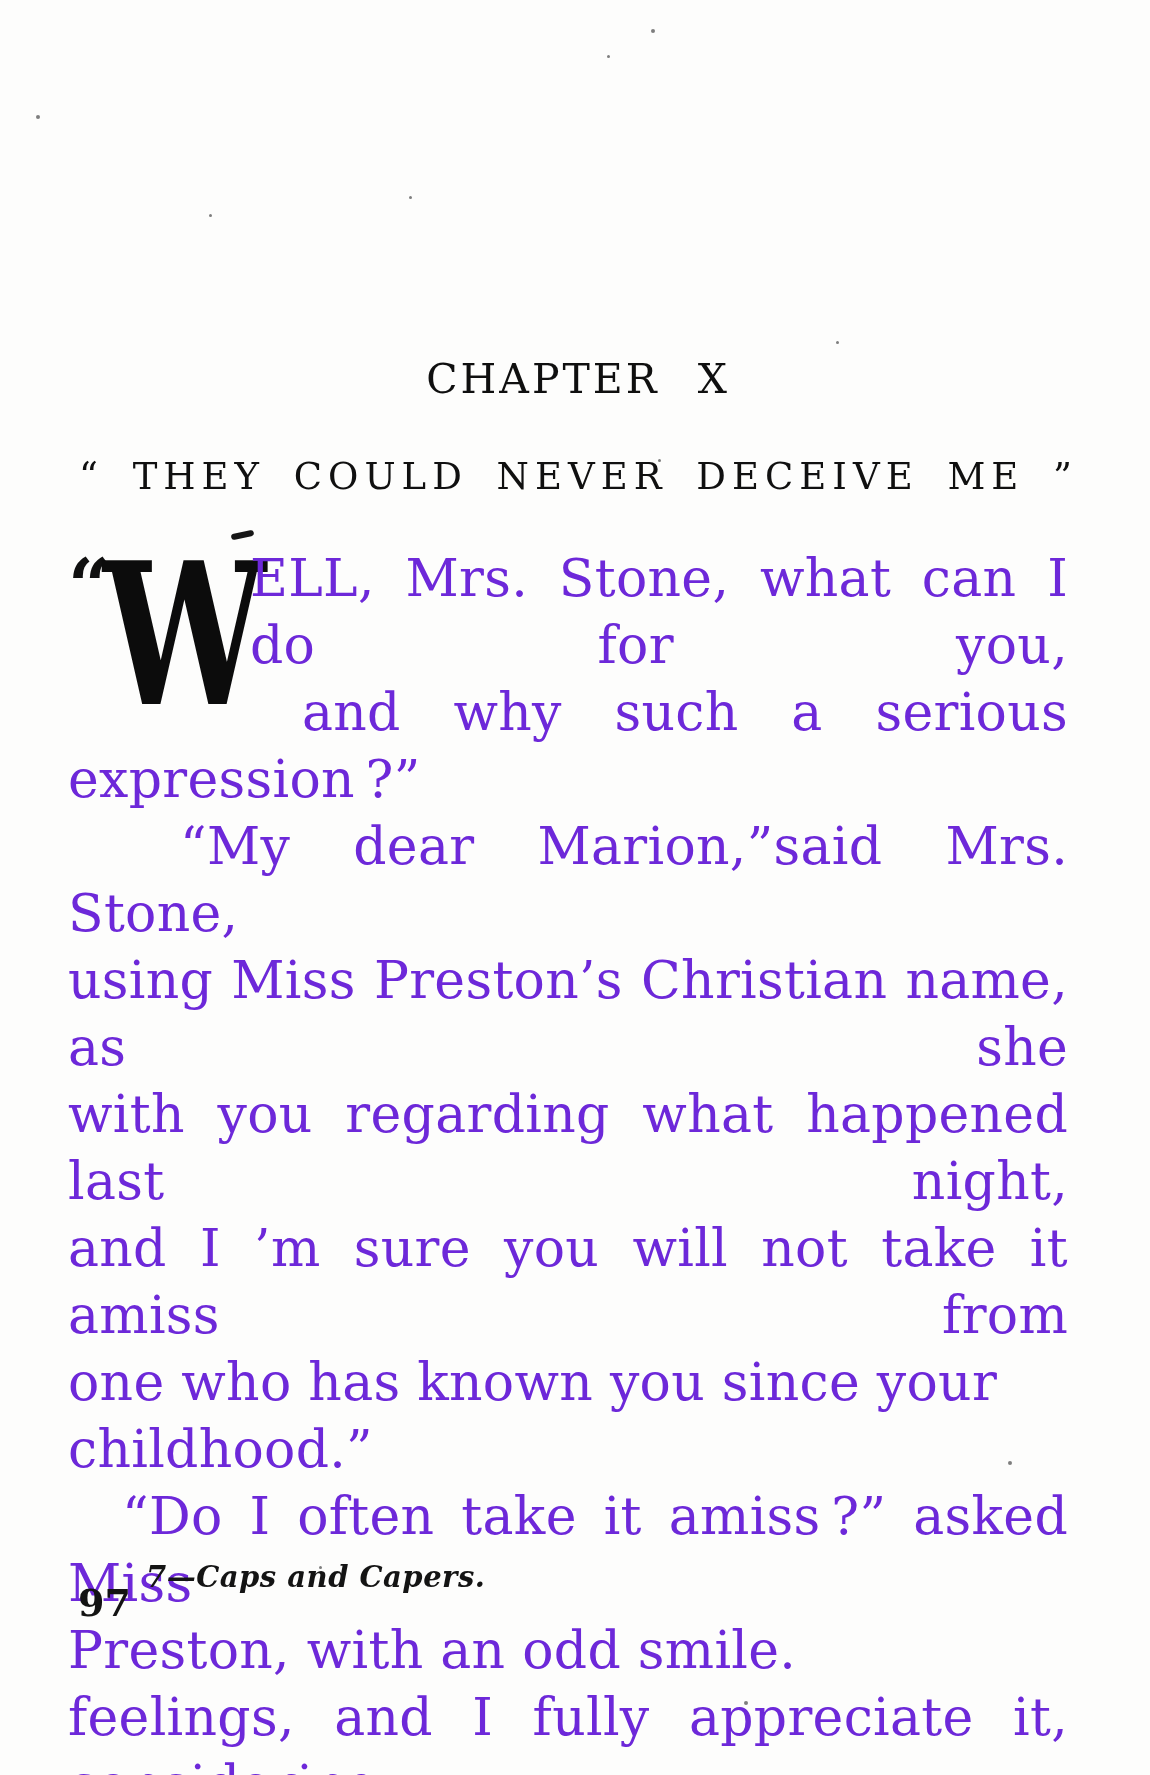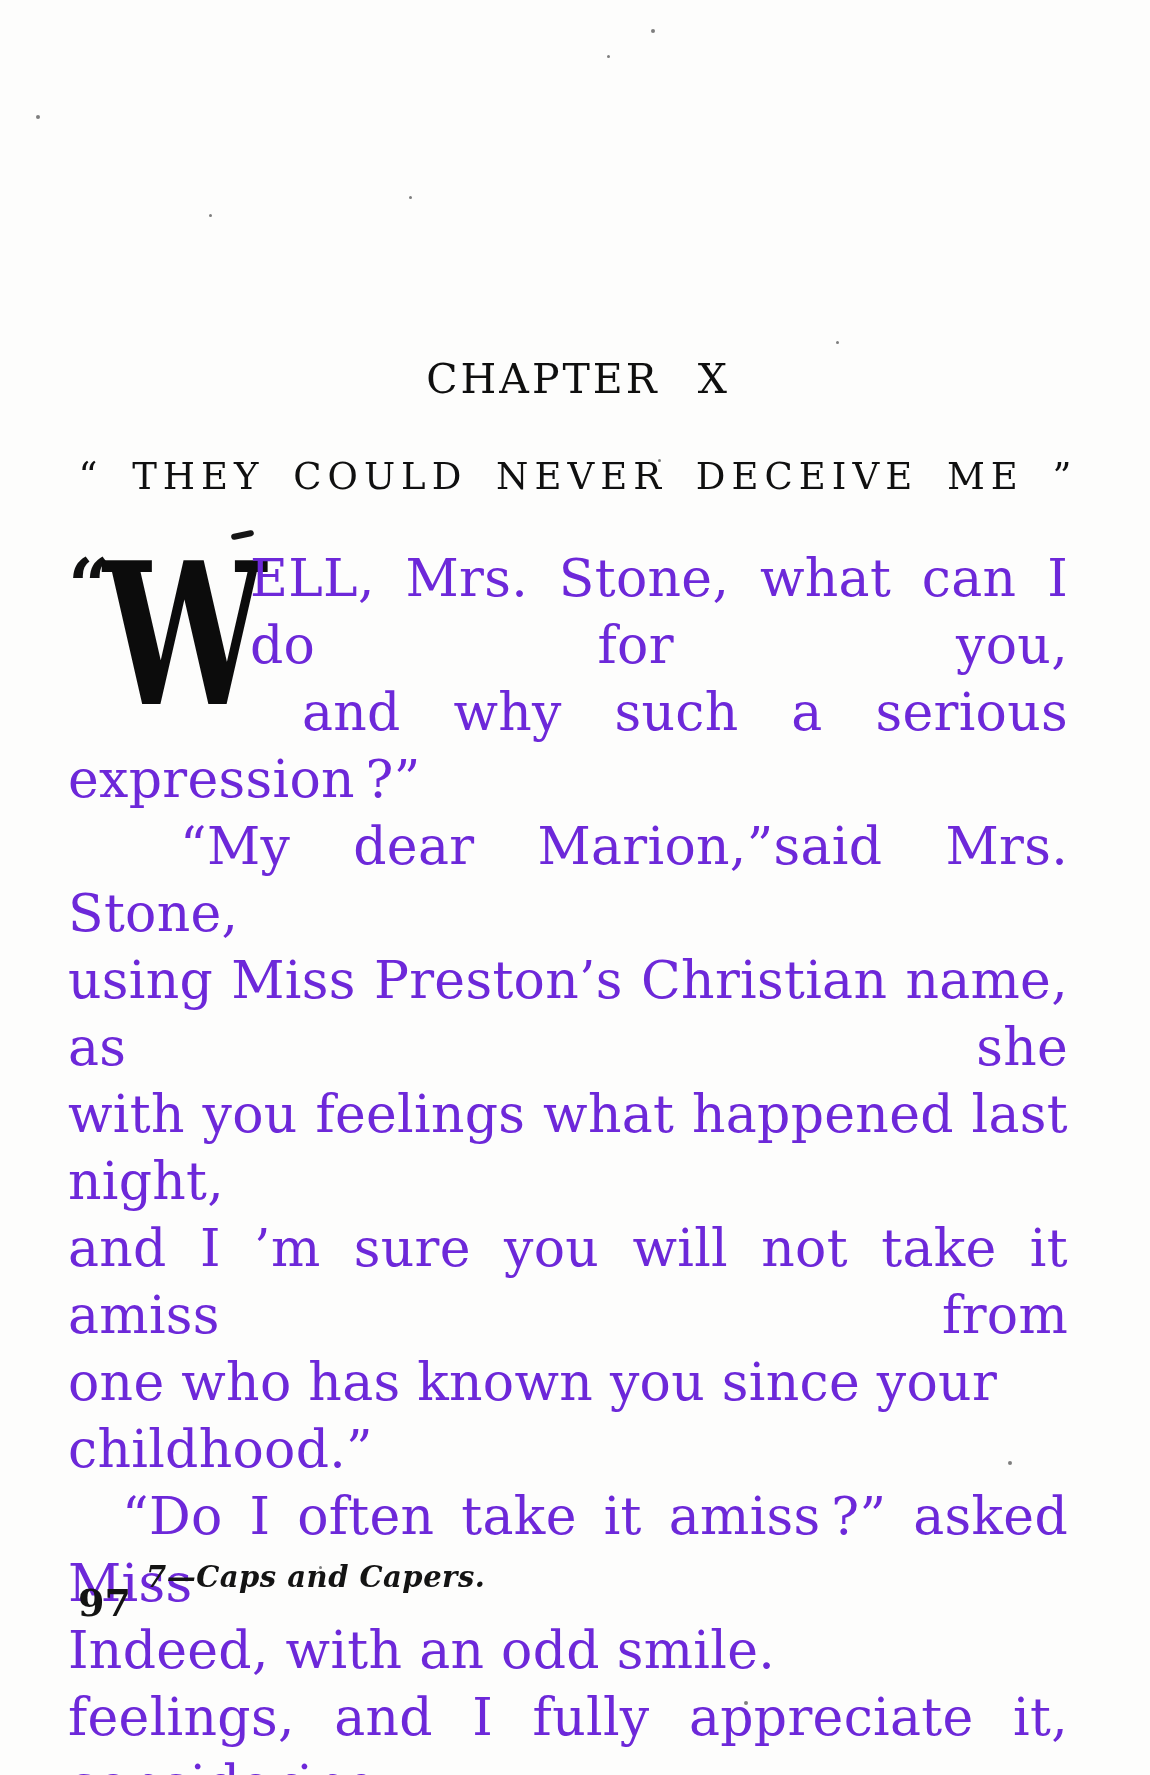--- a/index.html
+++ b/index.html
@@ -24,21 +24,21 @@
     font-size: 41px;
     line-height: 46px;
     letter-spacing: 3px;
     word-spacing: 22px;
     color: #0f0f0f;
   }
   .chapter-subtitle {
     position: absolute;
     left: 78px; top: 455px;
     width: 1000px;
-    text-align: center;
+    text-align: right;
     font-size: 37px;
     line-height: 44px;
     letter-spacing: 6px;
     word-spacing: 11px;
     color: #101010;
   }
 
   
   .body-text {
     position: absolute;
@@ -133,25 +133,25 @@
   <span class="dropcap-quote">“</span>
   <span class="dropcap-letter">W</span>
   <span class="ink-dash"></span>
 
   <div class="body-text">
     <div class="dropcap-spacer"></div>
     <div class="bline j">ELL, Mrs. Stone, what can I do for you,</div>
     <div class="bline j ind52">and why such a serious expression ?”</div>
     <div class="bline j ind112">“My dear Marion,”said Mrs. Stone,</div>
     <div class="bline j">using Miss Preston’s Christian name, as she</div>
-    <div class="bline j">with you feelings what happened last night,</div>
+    <div class="bline j">with you regarding what happened last night,</div>
     <div class="bline j">and I ’m sure you will not take it amiss from</div>
     <div class="bline">one who has known you since your childhood.”</div>
     <div class="bline j ind54">“Do I often take it amiss ?” asked Miss</div>
-    <div class="bline">Indeed, with an odd smile.</div>
+    <div class="bline">Preston, with an odd smile.</div>
     <div class="bline j">feelings, and I fully appreciate it, considering</div>
     <div class="bline j">our business relations. Of course, I have not</div>
   </div>
 
   <div class="footer-signature">7—Caps and Capers.</div>
   <div class="page-number">97</div>
 
   <span class="speck s1"></span>
   <span class="speck s2"></span>
   <span class="speck s3"></span>

